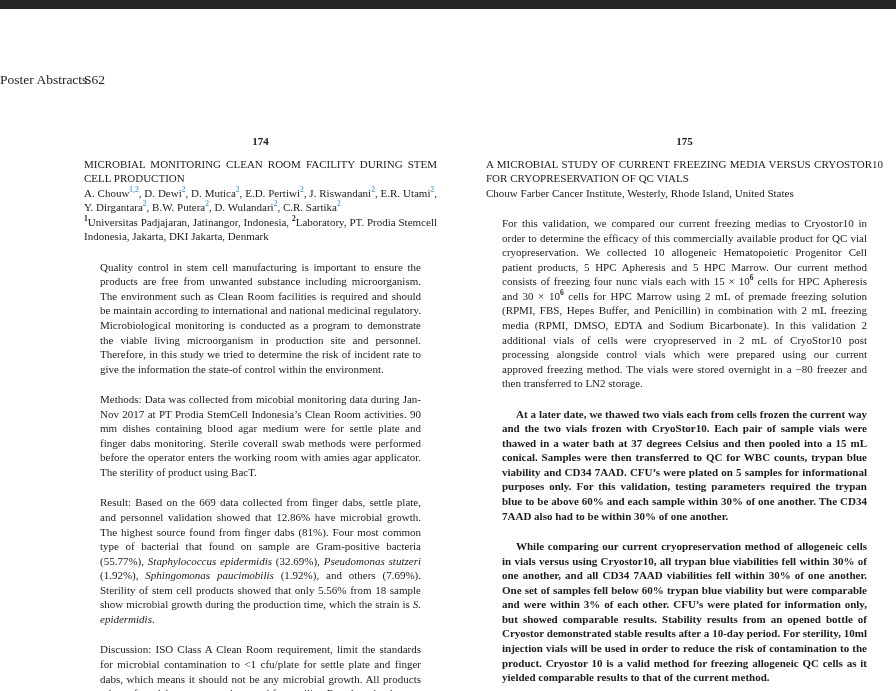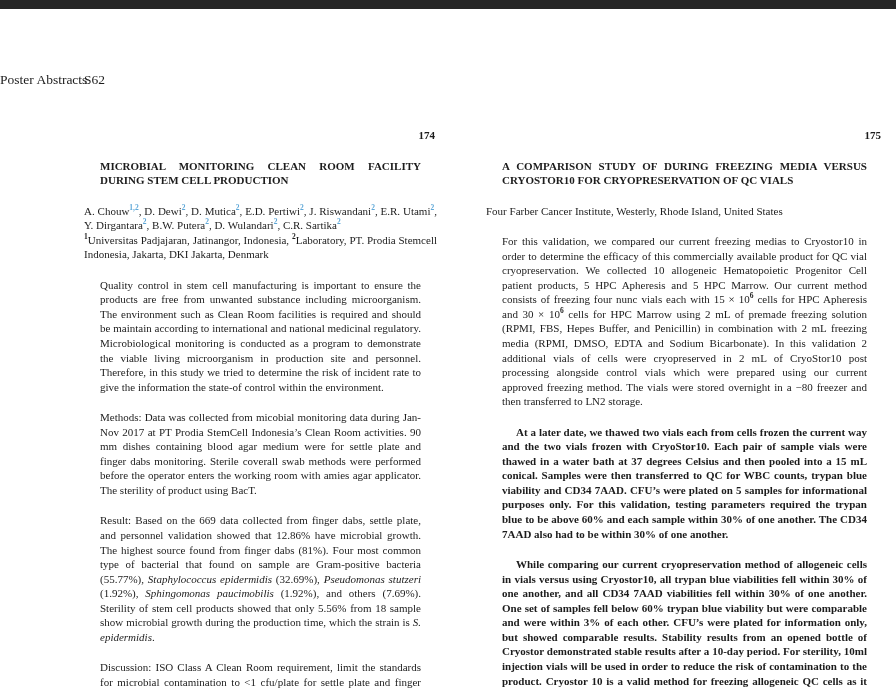--- a/index.html
+++ b/index.html
@@ -22,22 +22,22 @@
     width: 812px; height: 20px;
     font-size: 13.5px;
   }
   .page-number { position: absolute; left: 84px; top: 0; }
   .section-title { position: absolute; left: 0; top: 0; width: 896px; text-align: left; }
 
   .col { position: absolute; top: 126px; font-size: 11px; line-height: 14.55px; text-align: justify; }
   .col-left  { left: 84px;  width: 353px; }
   .col-right { left: 486px; width: 397px; }
 
-  .abs-number { font-weight: bold; margin: 2px; text-align: right; }
-  .abs-title  { font-weight: bold; margin: 16px; }
+  .abs-number { font-weight: bold; margin: 8px; text-align: center; }
+  .abs-title  { font-weight: normal; margin: 0; }
   .authors    { margin: 0; }
   .affiliation{ margin: 0; }
   .abs-body   { margin-top: 13px; }
   .abs-body p { margin: 16px; }
   .abs-body p.indent { text-indent: 14px; font-weight: bold; }
 
   .seg-b { font-weight: normal; }
   .seg-i { font-style: italic; }
   sup.seg-sup { font-size: 7.5px; line-height: 0; vertical-align: super; font-weight: bold; }
 
@@ -69,20 +69,20 @@
     <p><span>Quality control in stem cell manufacturing is important to ensure the products are free from unwanted substance including microorganism. The environment such as Clean Room facilities is required and should be maintain according to international and national medicinal regulatory. Microbiological monitoring is conducted as a program to demonstrate the viable living microorganism in production site and personnel. Therefore, in this study we tried to determine the risk of incident rate to give the information the state-of control within the environment.</span></p>
     <p><span class="seg-b">Methods:</span><span> Data was collected from micobial monitoring data during Jan-Nov 2017 at PT Prodia StemCell Indonesia’s Clean Room activities. 90 mm dishes containing blood agar medium were for settle plate and finger dabs monitoring. Sterile coverall swab methods were performed before the operator enters the working room with amies agar applicator. The sterility of product using BacT.</span></p>
     <p><span class="seg-b">Result:</span><span> Based on the 669 data collected from finger dabs, settle plate, and personnel validation showed that 12.86% have microbial growth. The highest source found from finger dabs (81%). Four most common type of bacterial that found on sample are Gram-positive bacteria (55.77%), </span><span class="seg-i">Staphylococcus epidermidis</span><span> (32.69%), </span><span class="seg-i">Pseudomonas stutzeri</span><span> (1.92%), </span><span class="seg-i">Sphingomonas paucimobilis</span><span> (1.92%), and others (7.69%). Sterility of stem cell products showed that only 5.56% from 18 sample show microbial growth during the production time, which the strain is </span><span class="seg-i">S. epidermidis</span><span>.</span></p>
     <p><span class="seg-b">Discussion:</span><span> ISO Class A Clean Room requirement, limit the standards for microbial contamination to &lt;1 cfu/plate for settle plate and finger dabs, which means it should not be any microbial growth. All products release from laboratory must be tested for sterility. Based on the data we collected in every state there is a risk of microbial growth due to its nature habitat in the environment. However, the microbiological monitoring is technically a semi-quantitative monitoring that cannot identify the present contaminant and incapable of providing sterility assurance. Microbial growth monitoring is needed to determine the risk of contamination so that the corrective action and preventive action could be conducted to ensure the system is in good state.</span></p>
 
   </div>
 </div>
 
 <div class="col col-right">
   <p class="abs-number">175</p>
-  <p class="abs-title">A COMPARISON STUDY OF DURING FREEZING MEDIA VERSUS CRYOSTOR10 FOR CRYOPRESERVATION OF QC VIALS</p>
-  <p class="affiliation">Four Farber Cancer Institute, Westerly, Rhode Island, United States</p>
+  <p class="abs-title">A MICROBIAL STUDY OF CURRENT FREEZING MEDIA VERSUS CRYOSTOR10 FOR CRYOPRESERVATION OF QC VIALS</p>
+  <p class="affiliation">Chouw Farber Cancer Institute, Westerly, Rhode Island, United States</p>
   <div class="abs-body">
     <p><span>For this validation, we compared our current freezing medias to Cryostor10 in order to determine the efficacy of this commercially available product for QC vial cryopreservation. We collected 10 allogeneic Hematopoietic Progenitor Cell patient products, 5 HPC Apheresis and 5 HPC Marrow. Our current method consists of freezing four nunc vials each with 15 × 10</span><sup class="seg-sup">6</sup><span> cells for HPC Apheresis and 30 × 10</span><sup class="seg-sup">6</sup><span> cells for HPC Marrow using 2 mL of premade freezing solution (RPMI, FBS, Hepes Buffer, and Penicillin) in combination with 2 mL freezing media (RPMI, DMSO, EDTA and Sodium Bicarbonate). In this validation 2 additional vials of cells were cryopreserved in 2 mL of CryoStor10 post processing alongside control vials which were prepared using our current approved freezing method. The vials were stored overnight in a −80 freezer and then transferred to LN2 storage.</span></p>
     <p class="indent"><span>At a later date, we thawed two vials each from cells frozen the current way and the two vials frozen with CryoStor10. Each pair of sample vials were thawed in a water bath at 37 degrees Celsius and then pooled into a 15 mL conical. Samples were then transferred to QC for WBC counts, trypan blue viability and CD34 7AAD. CFU’s were plated on 5 samples for informational purposes only. For this validation, testing parameters required the trypan blue to be above 60% and each sample within 30% of one another. The CD34 7AAD also had to be within 30% of one another.</span></p>
     <p class="indent"><span>While comparing our current cryopreservation method of allogeneic cells in vials versus using Cryostor10, all trypan blue viabilities fell within 30% of one another, and all CD34 7AAD viabilities fell within 30% of one another. One set of samples fell below 60% trypan blue viability but were comparable and were within 3% of each other. CFU’s were plated for information only, but showed comparable results. Stability results from an opened bottle of Cryostor demonstrated stable results after a 10-day period. For sterility, 10ml injection vials will be used in order to reduce the risk of contamination to the product. Cryostor 10 is a valid method for freezing allogeneic QC cells as it yielded comparable results to that of the current method.</span></p>
   </div>
 </div>
 
 </body></html>

